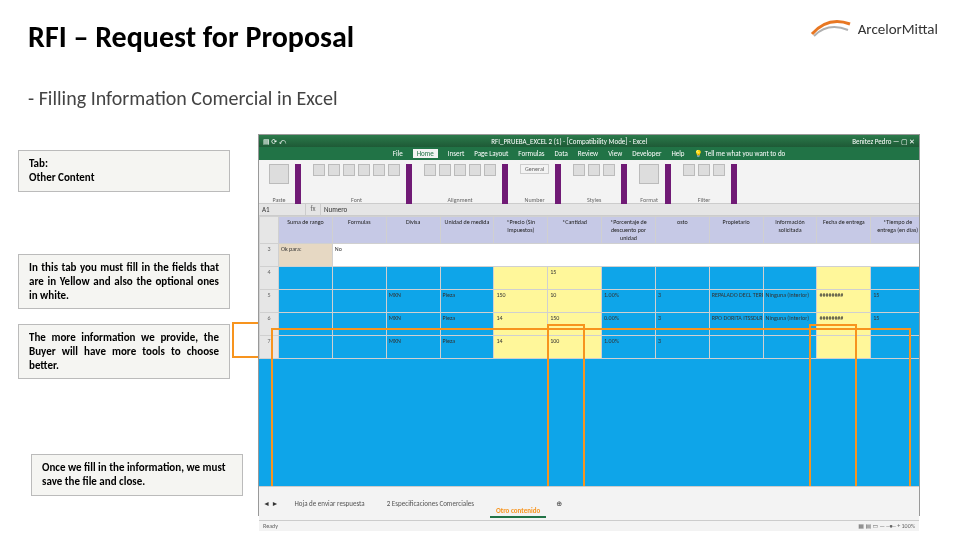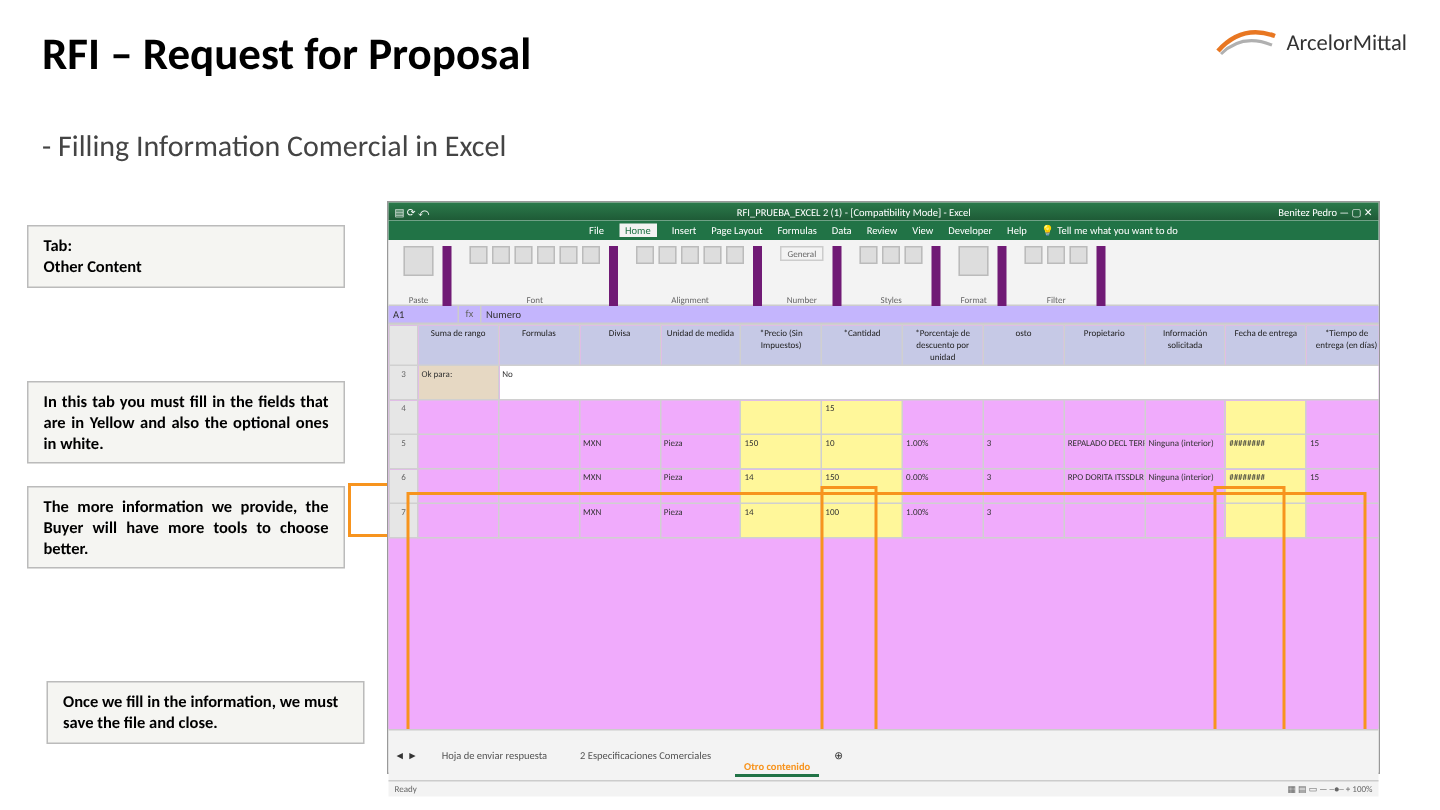--- a/index.html
+++ b/index.html
@@ -111,31 +111,31 @@
     justify-content: space-between;
     height: 40px;
   }
   .ribbon-icons { display:flex; gap:3px; }
   .ribbon-icon { width: 10px; height: 10px; background:#ddd; border:1px solid #bbb; }
   .ribbon-icon.big { width:18px; height:18px; }
   .formula-bar {
     display: flex;
     border-bottom: 1px solid #ccc;
     font-size: 7px;
-    background:#c4b5fd;
+    background:#e5e5e5;
   }
   .formula-bar .namebox { width: 40px; border-right:1px solid #ccc; padding:1px 3px;}
   .formula-bar .fx { width: 14px; text-align:center; border-right:1px solid #ccc; color:#666;}
   .formula-bar .fval { flex:1; padding:1px 3px;}
 
   .sheet {
     position: relative;
     height: 270px;
     overflow: hidden;
-    background: #f0abfc;
+    background: #0ea5e9;
   }
   table.grid {
     border-collapse: collapse;
     table-layout: fixed;
     width: 720px;
   }
   table.grid th, table.grid td {
     border: 1px solid #d0d0d0;
     font-size: 6px;
     padding: 1px 2px;

